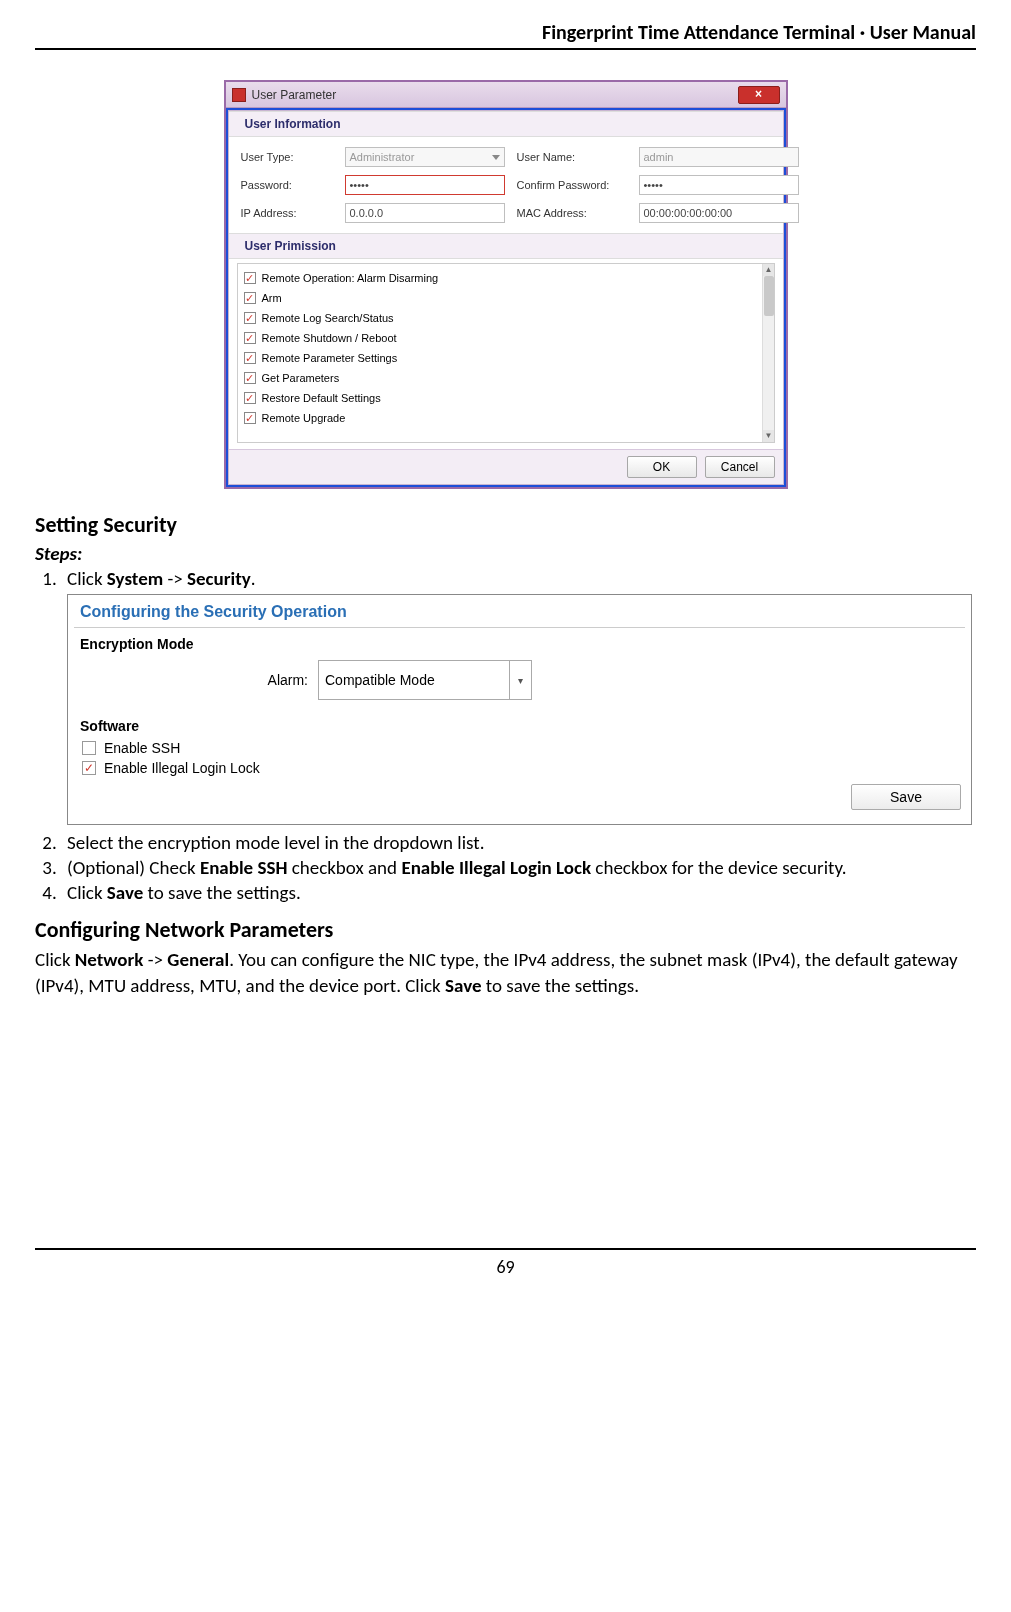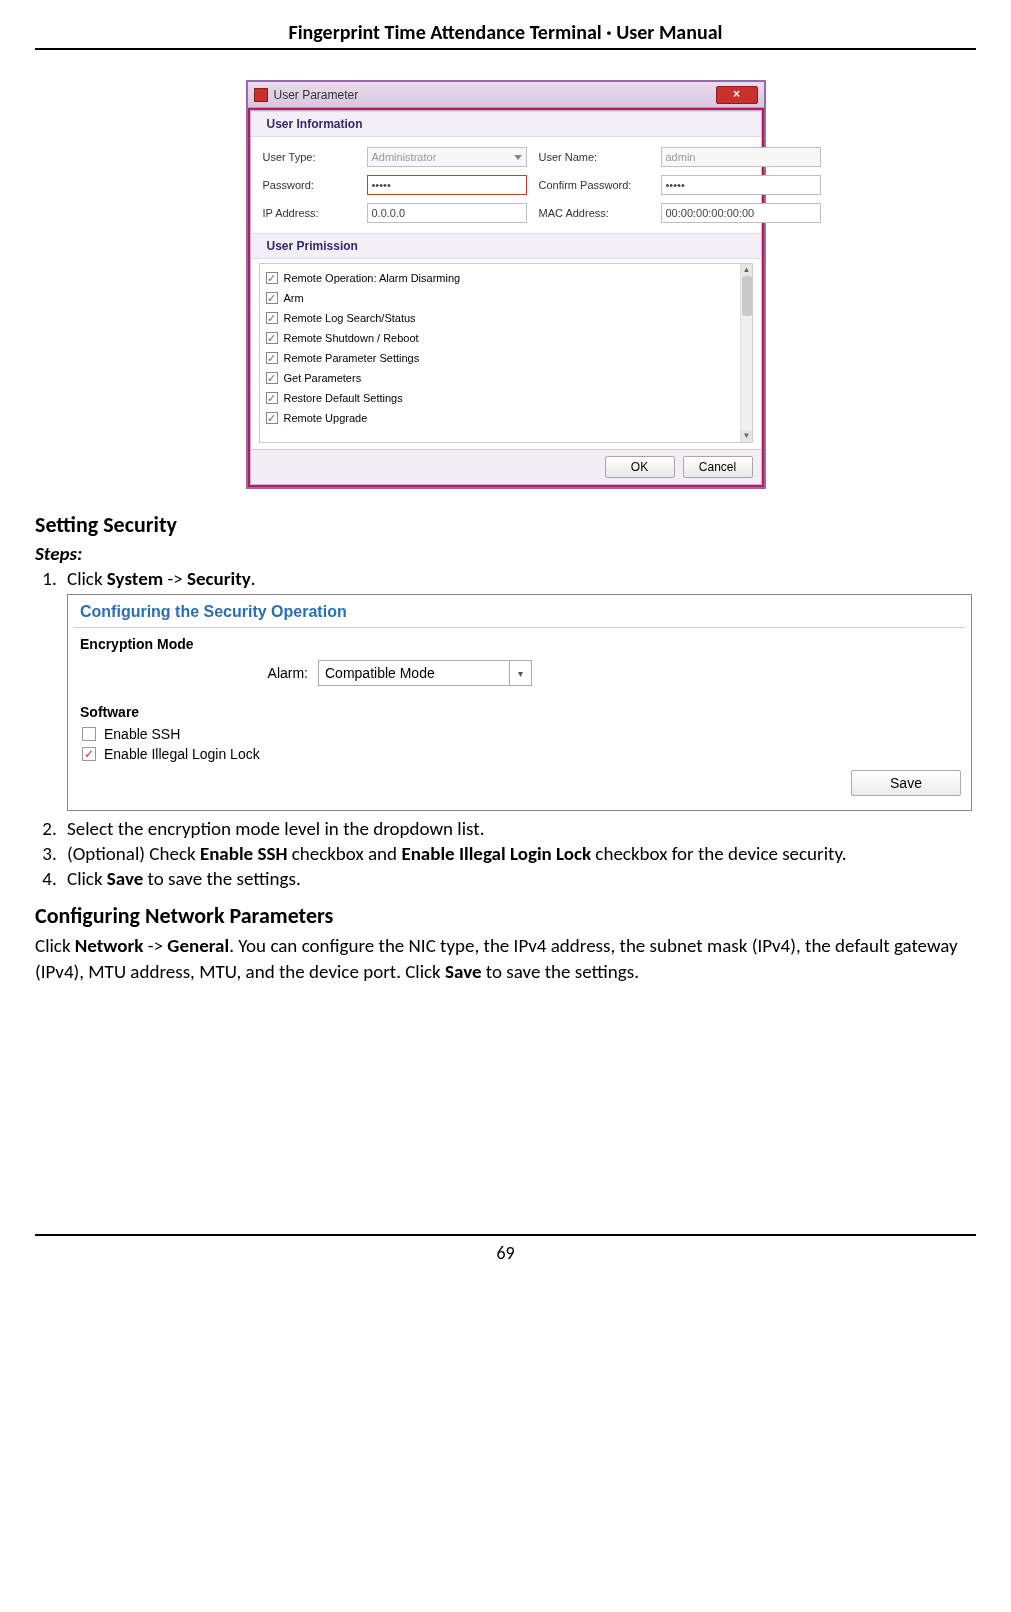--- a/index.html
+++ b/index.html
@@ -7,41 +7,41 @@
     margin: 0;
     font-family: Calibri, Arial, sans-serif;
     color: #000;
     background: #fff;
     width: 1011px;
   }
   .page {
     padding: 20px 35px 30px 35px;
   }
   .doc-header {
-    text-align: center;
+    text-align: right;
     font-weight: bold;
     font-size: 20px;
     padding-bottom: 4px;
     border-bottom: 2px solid #000;
     margin-bottom: 30px;
   }
   .page-number {
     text-align: center;
     font-size: 18px;
     margin-top: 250px;
     border-top: 2px solid #000;
     padding-top: 6px;
   }
 
   
   .fig1-wrap { display:flex; justify-content:center; margin-bottom: 22px; }
   .fig1 {
-    width: 520px;
+    width: 564px;
     border: 2px solid #9a6aa8;
-    background: #be185d;
+    background: #1d4ed8;
     font-family: "Segoe UI", Tahoma, sans-serif;
     font-size: 12px;
   }
   .fig1-titlebar {
     display:flex; align-items:center; justify-content:space-between;
     background: linear-gradient(#e9dcec,#d8c6df);
     height: 26px; padding: 0 6px;
     border-bottom: 1px solid #b79ac2;
   }
   .fig1-titlebar .title { display:flex; align-items:center; gap:6px; color:#333; }
@@ -93,21 +93,21 @@
     background:#fff;
     font-family:"Segoe UI",Tahoma,sans-serif;
     font-size:14px;
     margin:4px 0 6px 0;
   }
   .fig2-title { color:#2a6fb5; font-weight:bold; padding:8px 12px 6px 12px; font-size:16px; }
   .fig2-hr { border-top:1px solid #ccc; margin:0 6px; }
   .fig2-sec-lbl { font-weight:bold; padding:8px 12px 4px 12px; font-size:14px; }
   .fig2-row { display:flex; align-items:center; gap:6px; padding:4px 12px 10px 12px; }
   .fig2-row .lab { width:232px; text-align:right; padding-right:4px; font-size:14px; }
-  .fig2-select { display:flex; align-items:center; border:1px solid #aaa; height:26px; background:#fff;justify-content:center; }
+  .fig2-select { display:flex; align-items:center; border:1px solid #aaa; height:40px; background:#fff;justify-content:center; }
   .fig2-select .val { width:190px; padding:0 6px; font-size:14px; }
   .fig2-select .caret { width:22px; height:100%; border-left:1px solid #aaa; display:flex; align-items:center; justify-content:center; color:#555; font-size:10px; }
   .fig2-chk-row { display:flex; align-items:center; gap:8px; padding:2px 14px; font-size:14px; }
   .fig2-chkbox { width:14px; height:14px; border:1px solid #999; display:inline-flex; align-items:center; justify-content:center; color:#d03a30; font-size:12px; background:#fff; }
   .fig2-foot { display:flex; justify-content:flex-end; padding:6px 10px 14px 10px; }
   .fig2-save { width:110px; height:26px; border:1px solid #aaa; background:linear-gradient(#fff,#ececec); border-radius:2px; text-align:center; line-height:24px; font-size:14px; }
 </style>
 </head>
 <body>
 

